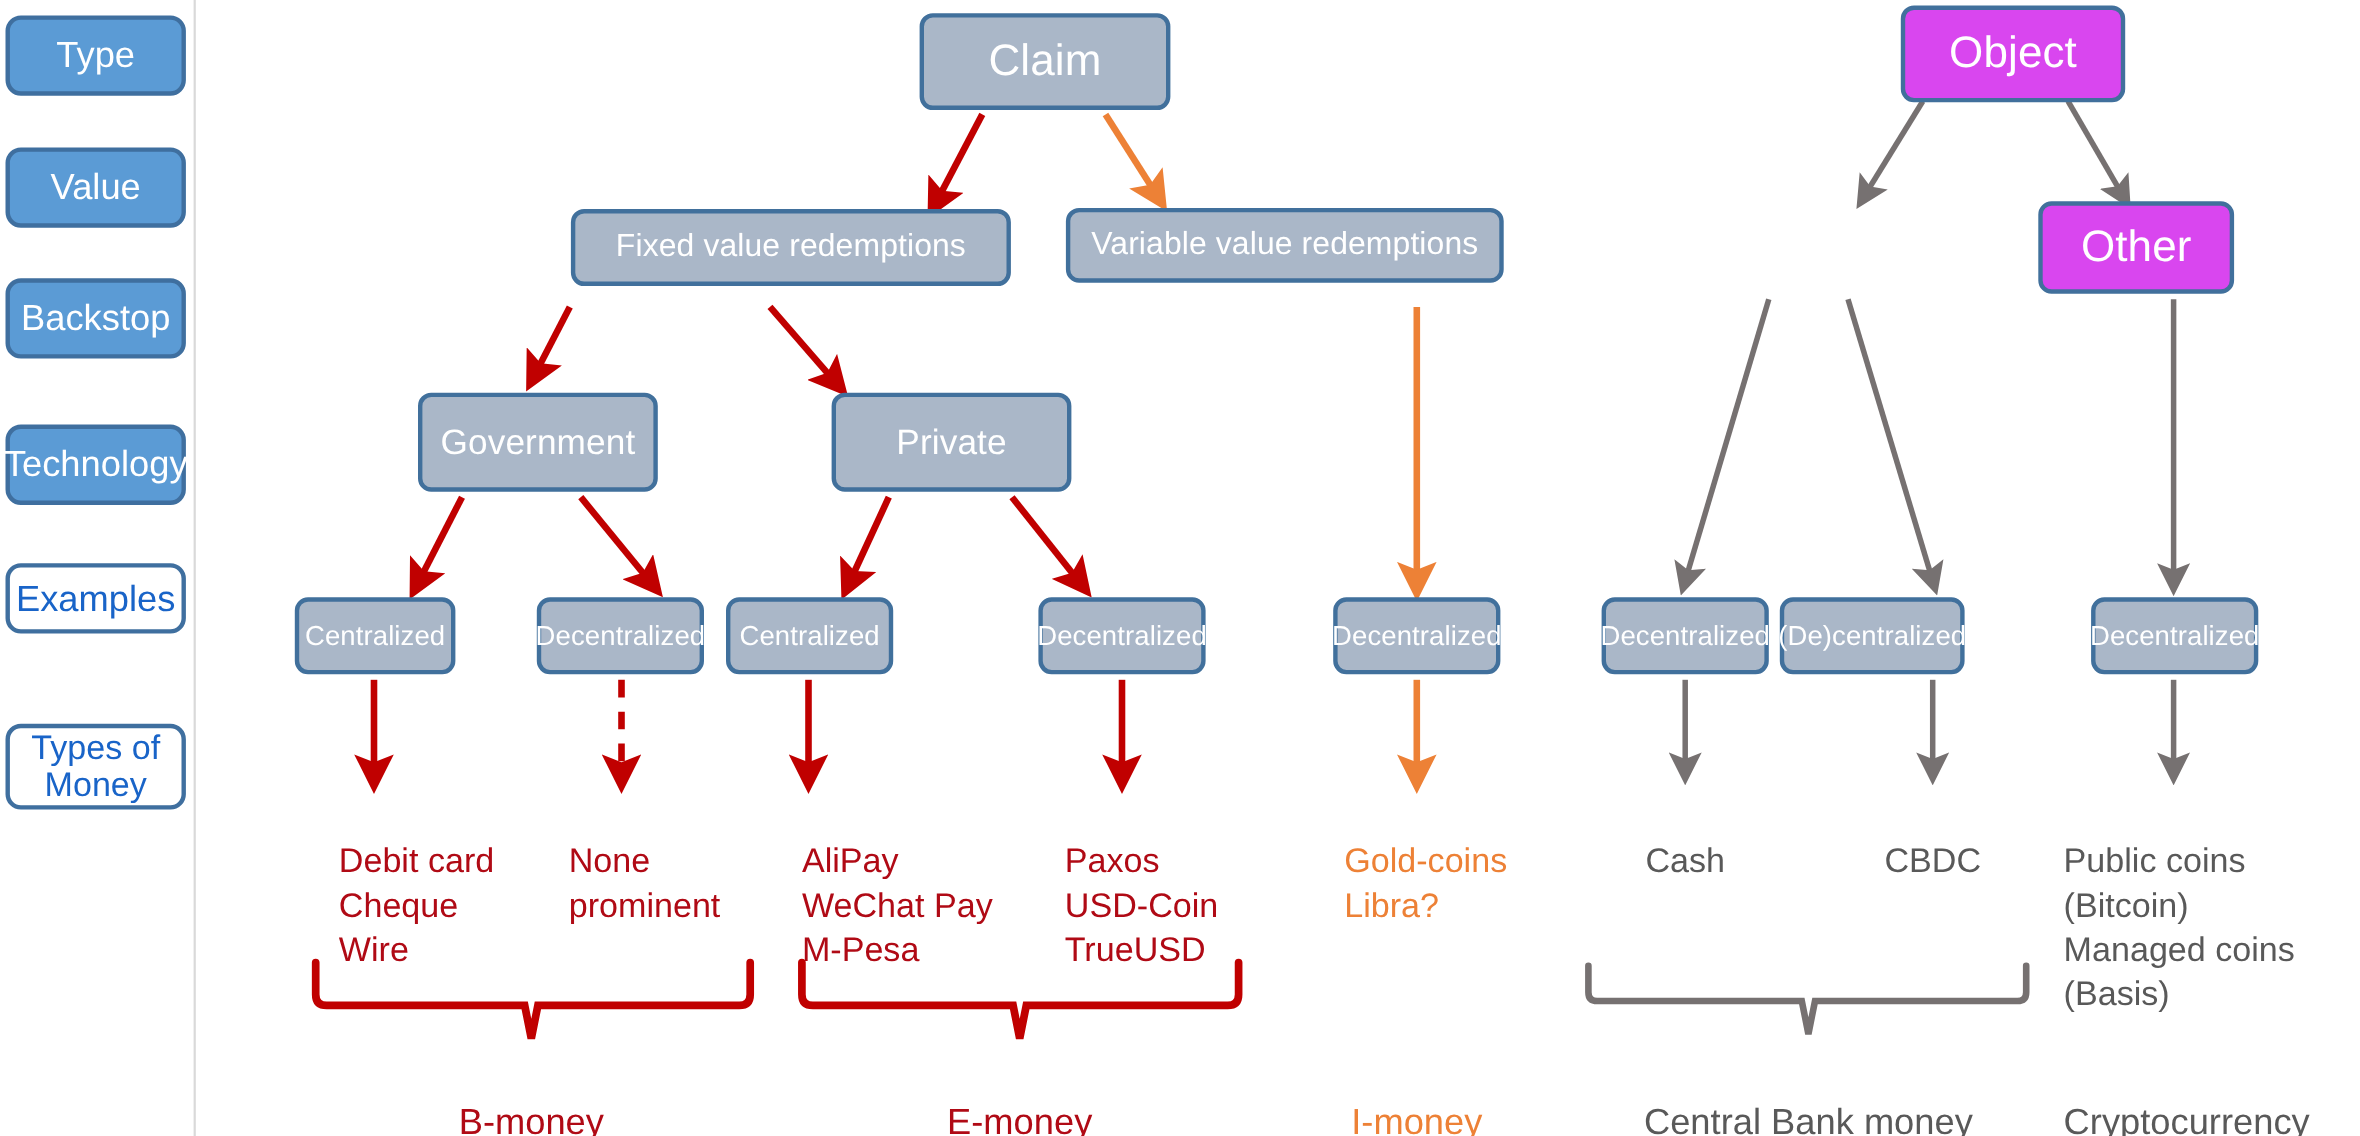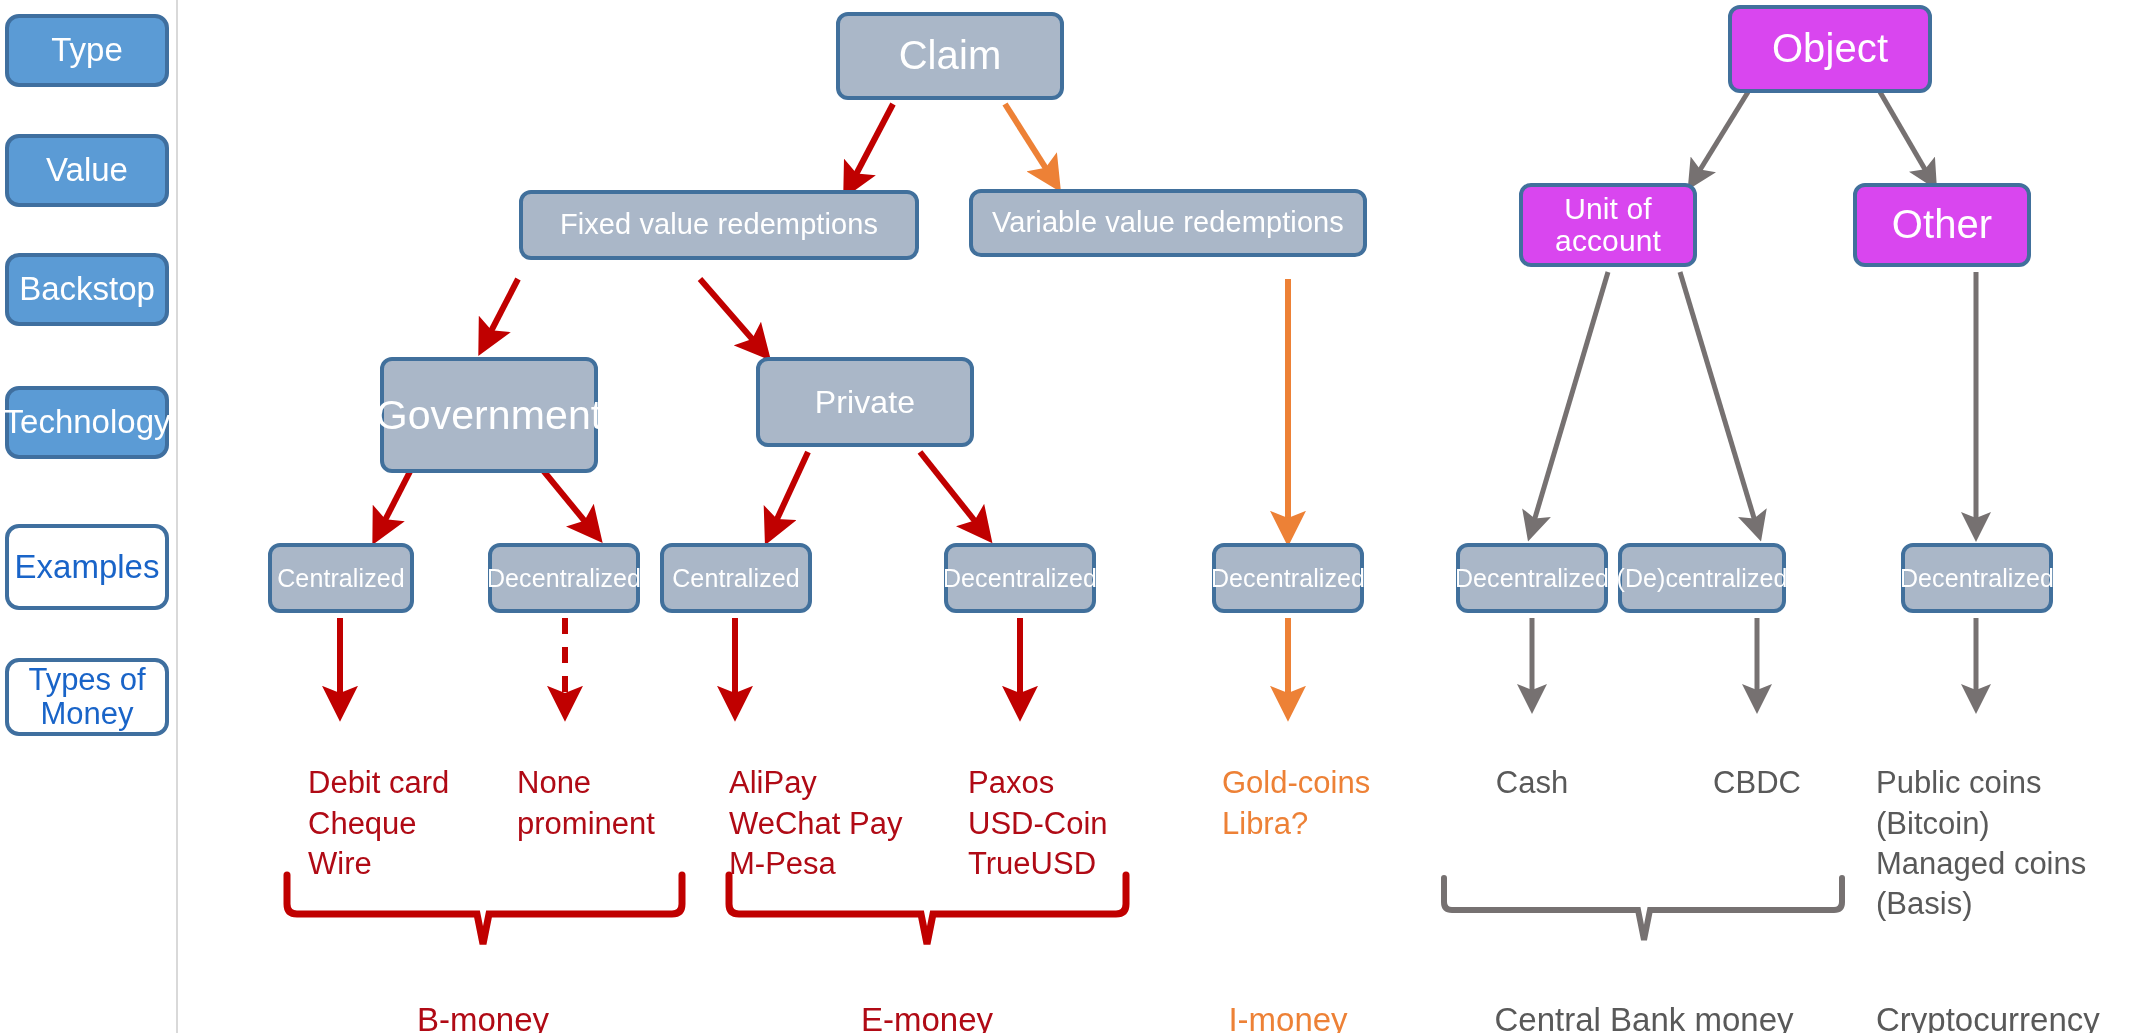--- a/index.html
+++ b/index.html
@@ -150,21 +150,21 @@
   </div>
   <div class="rowlabel" style="left:5px; top:134px; width:164px; height:73px;">
     <span>Value</span>
   </div>
   <div class="rowlabel" style="left:5px; top:253px; width:164px; height:73px;">
     <span>Backstop</span>
   </div>
   <div class="rowlabel" style="left:5px; top:386px; width:164px; height:73px;">
     <span>Technology</span>
   </div>
-  <div class="rowlabel hollow" style="left:5px; top:524px; width:164px; height:86px;">
+  <div class="rowlabel hollow" style="left:5px; top:512px; width:164px; height:64px;">
     <span>Examples</span>
   </div>
   <div class="rowlabel hollow" style="left:5px; top:658px; width:164px; height:78px; font-size:31px;">
     <span>Types of
 Money</span>
   </div>
 
   <div class="divider" style="left:176px; top:0; width:2px; height:1033px;"></div>
 
   <div class="node light" style="left:836px; top:12px; width:228px; height:88px; font-size:40px;text-align:right;">
@@ -173,29 +173,25 @@
   <div class="node dark" style="left:1728px; top:5px; width:204px; height:88px; font-size:40px;">
     <span>Object</span>
   </div>
 
   <div class="node light" style="left:519px; top:190px; width:400px; height:70px; font-size:29px;">
     <span>Fixed value redemptions</span>
   </div>
   <div class="node light" style="left:969px; top:189px; width:398px; height:68px; font-size:29px;">
     <span>Variable value redemptions</span>
   </div>
-  <div class="node dark" style="left:1519px; top:183px; width:178px; height:84px; font-size:30px;">
-    <span>Unit of
-account</span>
-  </div>
   <div class="node dark" style="left:1853px; top:183px; width:178px; height:84px; font-size:40px;">
     <span>Other</span>
   </div>
 
-  <div class="node light" style="left:380px; top:357px; width:218px; height:116px; font-size:41px;">
+  <div class="node light" style="left:380px; top:357px; width:218px; height:90px; font-size:32px;">
     <span>Government</span>
   </div>
   <div class="node light" style="left:756px; top:357px; width:218px; height:90px; font-size:32px;">
     <span>Private</span>
   </div>
 
   <div class="node light" style="left:268px; top:543px; width:146px; height:70px; font-size:25px;">
     <span>Centralized</span>
   </div>
   <div class="node light" style="left:488px; top:543px; width:152px; height:70px; font-size:25px;">

